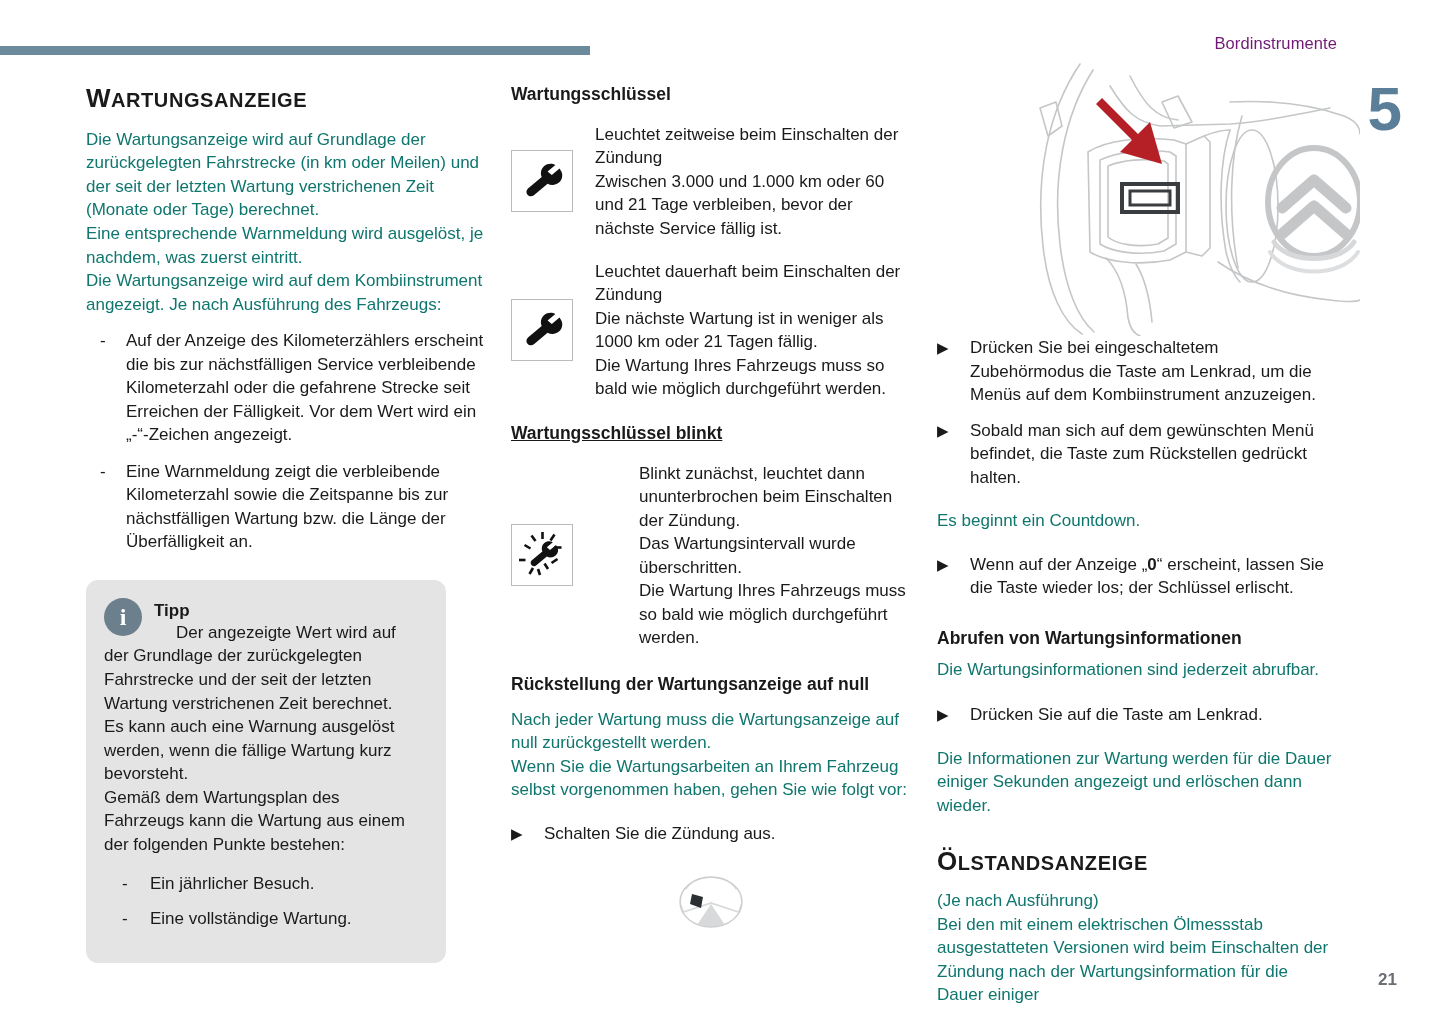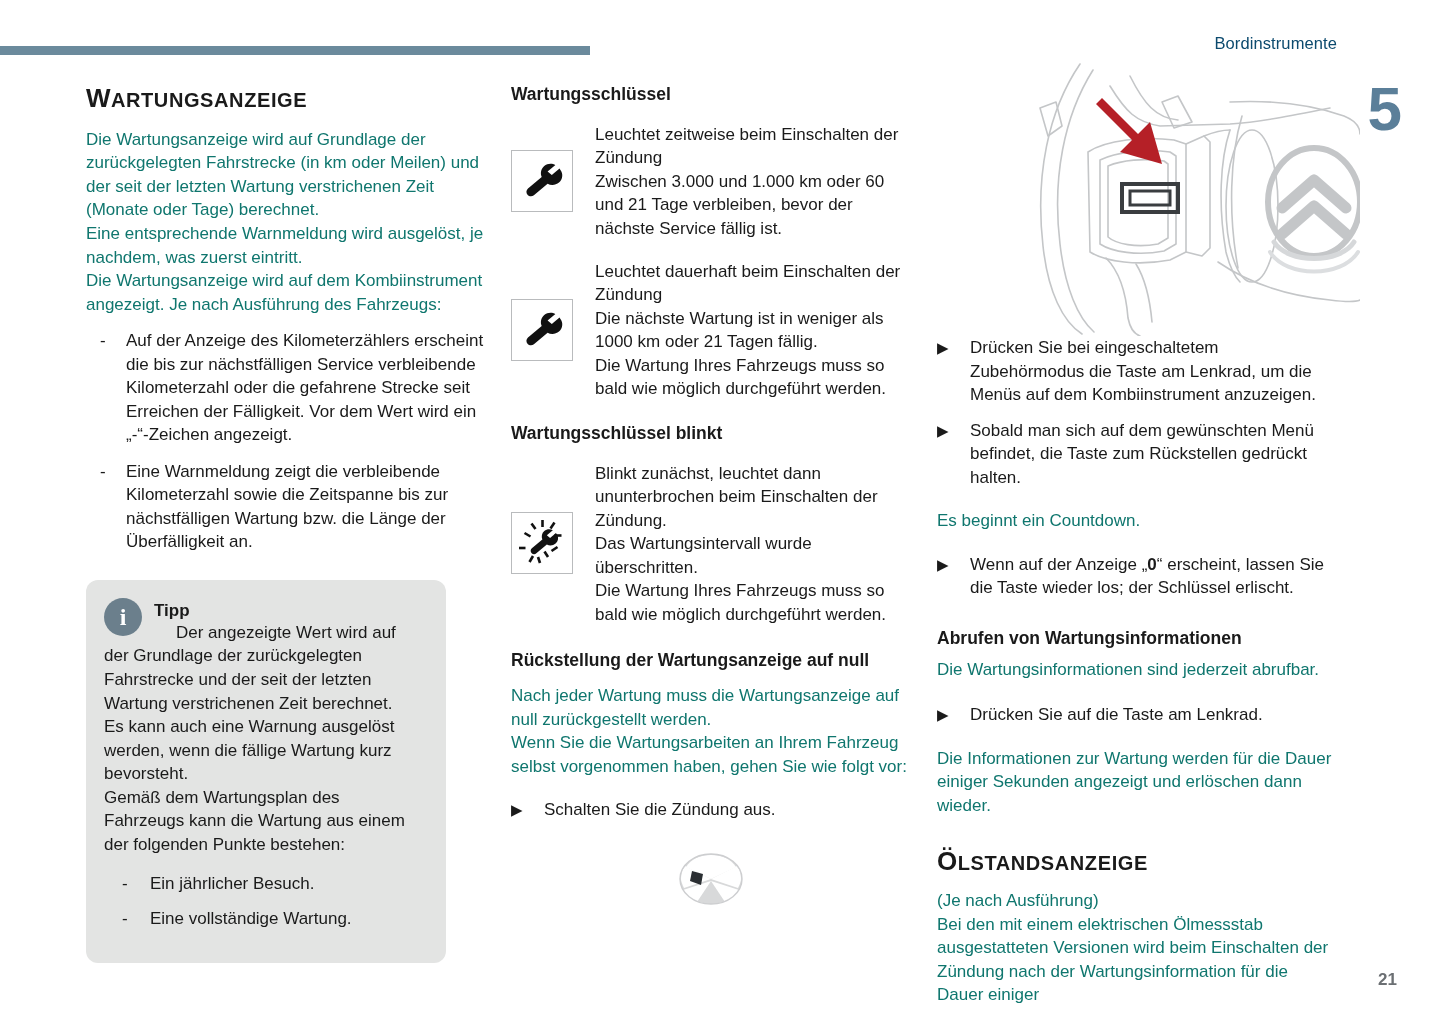--- a/index.html
+++ b/index.html
@@ -23,21 +23,21 @@
     top: 46px;
     width: 590px;
     height: 9px;
     background: #6b8a9c;
   }
   #header-title {
     position: absolute;
     right: 108px;
     top: 34px;
     font-size: 16.5px;
-    color: #0c4a6e;
+    color: #701a75;
     letter-spacing: 0.1px;
     white-space: nowrap;
   }
   #chapter-number {
     position: absolute;
     right: 44px;
     top: 78px;
     font-size: 62px;
     font-weight: bold;
     color: #5b7f99;
@@ -328,23 +328,23 @@
                  C21.9 10.9 21.1 15.4 22.7 19.0 L9.0 30.4 C7.1 32.0 6.9 34.8 8.5 36.7
                  C10.2 38.6 13.0 38.8 14.9 37.2 L28.6 25.8 C32.1 27.8 36.7 27.4 40.0 24.6
                  C43.2 21.8 44.1 17.3 42.5 13.7 Z" fill="#111111"></path>
       </svg>
     </div>
     <div class="icon-text" style="white-space:pre-line;">Leuchtet dauerhaft beim Einschalten der Zündung
 Die nächste Wartung ist in weniger als 1000 km oder 21 Tagen fällig.
 Die Wartung Ihres Fahrzeugs muss so bald wie möglich durchgeführt werden.</div>
   </div>
 
-  <h2 class="sub-title" style="margin-top:22px;">Wartungsschlüssel blinkt</h2>
-
-  <div class="icon-row" style="margin-bottom:6px;">
+  <h2 class="sub-title" style="margin-top:22px;text-decoration:underline;">Wartungsschlüssel blinkt</h2>
+
+  <div class="icon-row" style="margin-bottom:6px;gap:44px;">
     <div class="icon-box">
       <svg width="52" height="52" viewBox="0 0 52 52" xmlns="http://www.w3.org/2000/svg">
         <g transform="translate(5,5) scale(0.92)">
           <path d="M38.0 12.0 L31.6 17.4 L28.1 14.4 L34.6 9.0 C31.8 7.2 28.0 7.5 25.3 9.8
                    C22.6 12.2 21.9 15.9 23.2 18.9 L11.8 28.4 C10.2 29.7 10.1 32.0 11.4 33.6
                    C12.8 35.2 15.1 35.4 16.7 34.0 L28.1 24.5 C31.0 26.2 34.9 25.8 37.6 23.5
                    C40.3 21.1 41.0 17.4 39.7 14.4 Z" fill="#111111"></path>
         </g>
         <g stroke="#111111" stroke-width="2.6" stroke-linecap="butt">
           <line x1="26.5" y1="3" x2="26.5" y2="10"></line>

